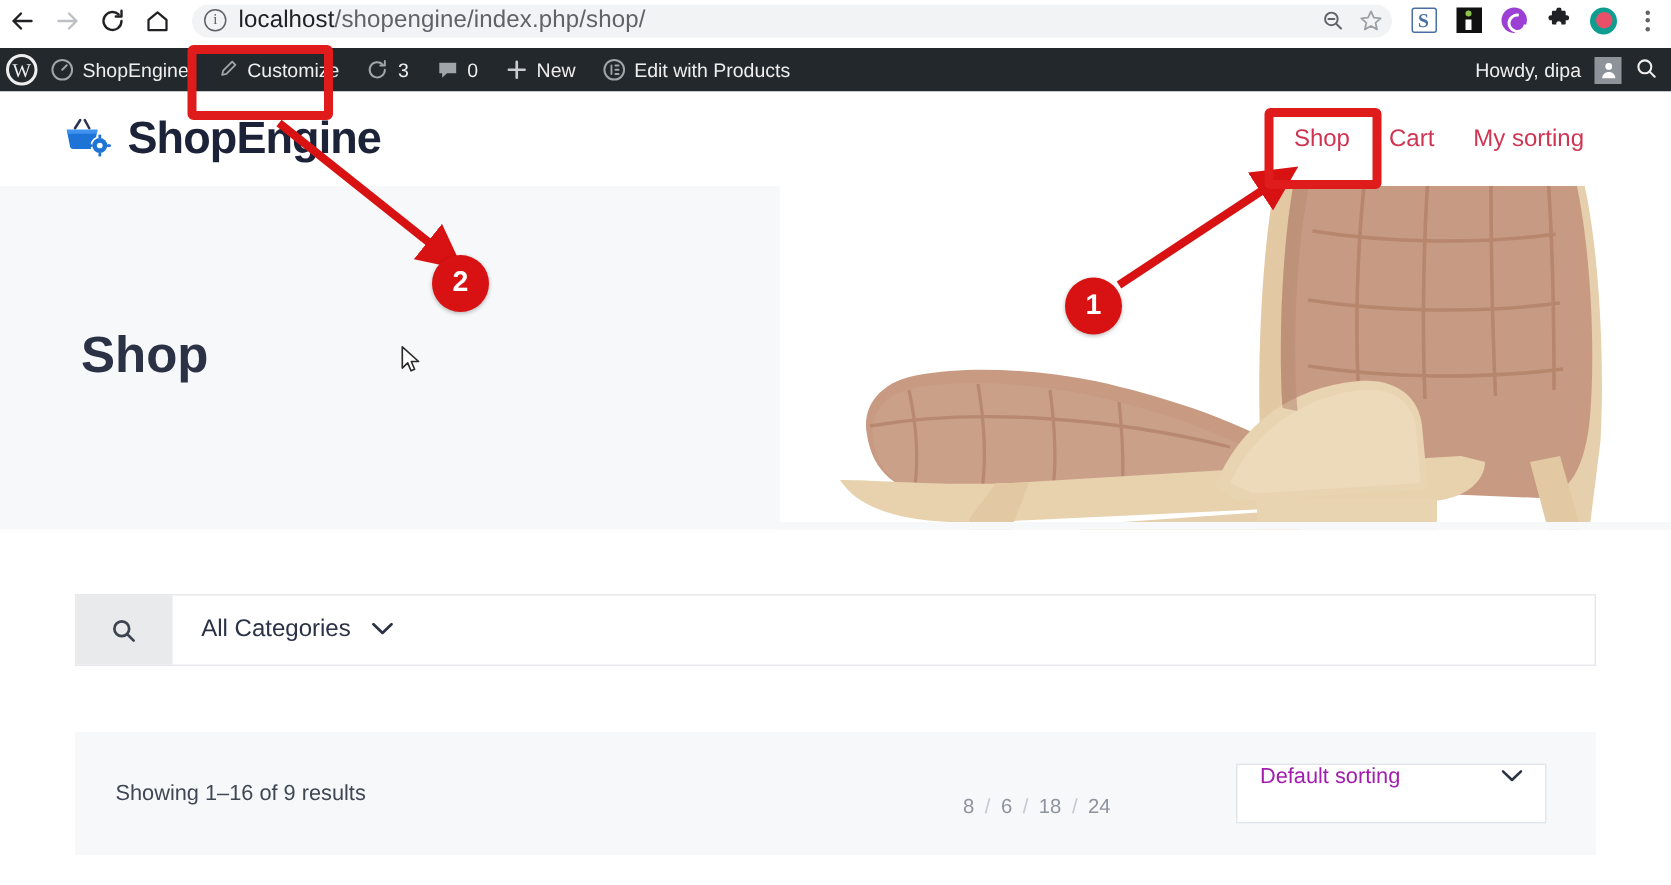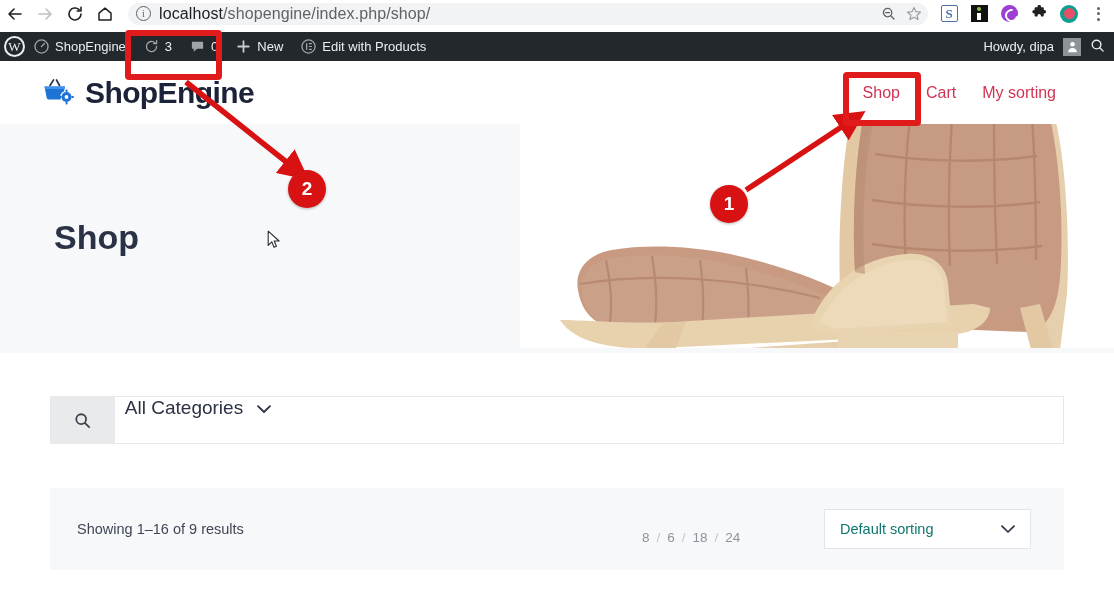--- a/index.html
+++ b/index.html
@@ -89,37 +89,37 @@
   
   .search-panel {
     position:absolute; left:50px; top:396px; width:1014px; height:48px;
     background:#fff; border:1px solid #e6e8ec; display:flex; align-items:center;
   }
   .search-icon-box { width:63px; height:46px; background:#e9eaec; display:flex; align-items:center; justify-content:center; color:#3d4350;}
   .search-input { flex:1; height:46px; border:none; outline:none; padding:0 18px; font-size:14px;
     color:#8a8f9a; font-family:"Liberation Sans", sans-serif; background:#fff;}
   .search-input::placeholder { color:#9aa0ab; }
   .cat-select { width:167px; height:46px; border-left:1px solid #e6e8ec; display:flex;
-    align-items:flex-start; justify-content:center; gap:14px; font-size:19px; color:#2b3245; }
+    align-items:center; justify-content:center; gap:14px; font-size:16px; color:#2b3245; }
   .chev { display:block; }
 
   
   .results-bar {
     position:absolute; left:50px; top:488px; width:1014px; height:82px; background:#f7f8fa;
     display:flex; align-items:center;
   }
   .results-text { margin-left:27px; font-size:14.5px; color:#3f4654; }
   .perpage { position:absolute; left:592px; top:42px; display:flex; align-items:center; gap:7px;
     font-size:13.5px; color:#9aa0ab; }
   .perpage b { font-weight:normal; color:#8d939f; }
   .perpage .sep { color:#c3c7cf; }
   .sorting {
     margin-left:auto; margin-right:33px; width:207px; height:40px; background:#fff;
-    border:1px solid #e2e5ea; display:flex; align-items:center; padding:0 15px;
-    font-size:14.5px; color:#0f766e;
+    border:1px solid #e2e5ea; display:flex; padding:0 15px;
+    font-size:14.5px; color:#a21caf;
   }
   .sorting .chev { margin-left:auto; }
 
   
   .hl-box { position:absolute; border:6px solid #e01b1b; border-radius:4px; pointer-events:none; }
   .badge {
     position:absolute; width:38px; height:38px; border-radius:50%; background:#d81212;
     color:#fff; font-size:19px; font-weight:bold; display:flex; align-items:center; justify-content:center;
     box-shadow:0 1px 3px rgba(0,0,0,0.28);
   }
@@ -205,20 +205,28 @@
     <div class="ab-item">
       <span class="ab-ico">
         <svg width="15" height="15" viewBox="0 0 16 16" fill="none">
             <circle cx="8" cy="8" r="7" stroke="#a0a5aa" stroke-width="1.4"></circle>
             <path d="M8 8l3.2-3.2" stroke="#a0a5aa" stroke-width="1.4" stroke-linecap="round"></path>
           </svg>
       </span>
       <span>ShopEngine</span>
     </div>
 
+    <div class="ab-item">
+      <span class="ab-ico">
+        <svg width="15" height="15" viewBox="0 0 16 16" fill="none">
+            <path d="M11.5 2.2l2.3 2.3-6.4 6.4-3 .7.7-3 6.4-6.4z" stroke="#a0a5aa" stroke-width="1.3" stroke-linejoin="round"></path>
+          </svg>
+      </span>
+      <span>Customize</span>
+    </div>
 
     <div class="ab-item">
       <span class="ab-ico">
         <svg width="15" height="15" viewBox="0 0 16 16" fill="none">
             <path d="M13.4 8a5.4 5.4 0 1 1-1.6-3.8" stroke="#a0a5aa" stroke-width="1.4" stroke-linecap="round"></path>
             <path d="M13.4 1.8V5h-3.2" stroke="#a0a5aa" stroke-width="1.4" stroke-linecap="round" stroke-linejoin="round"></path>
           </svg>
       </span>
       <span>3</span>
     </div>

